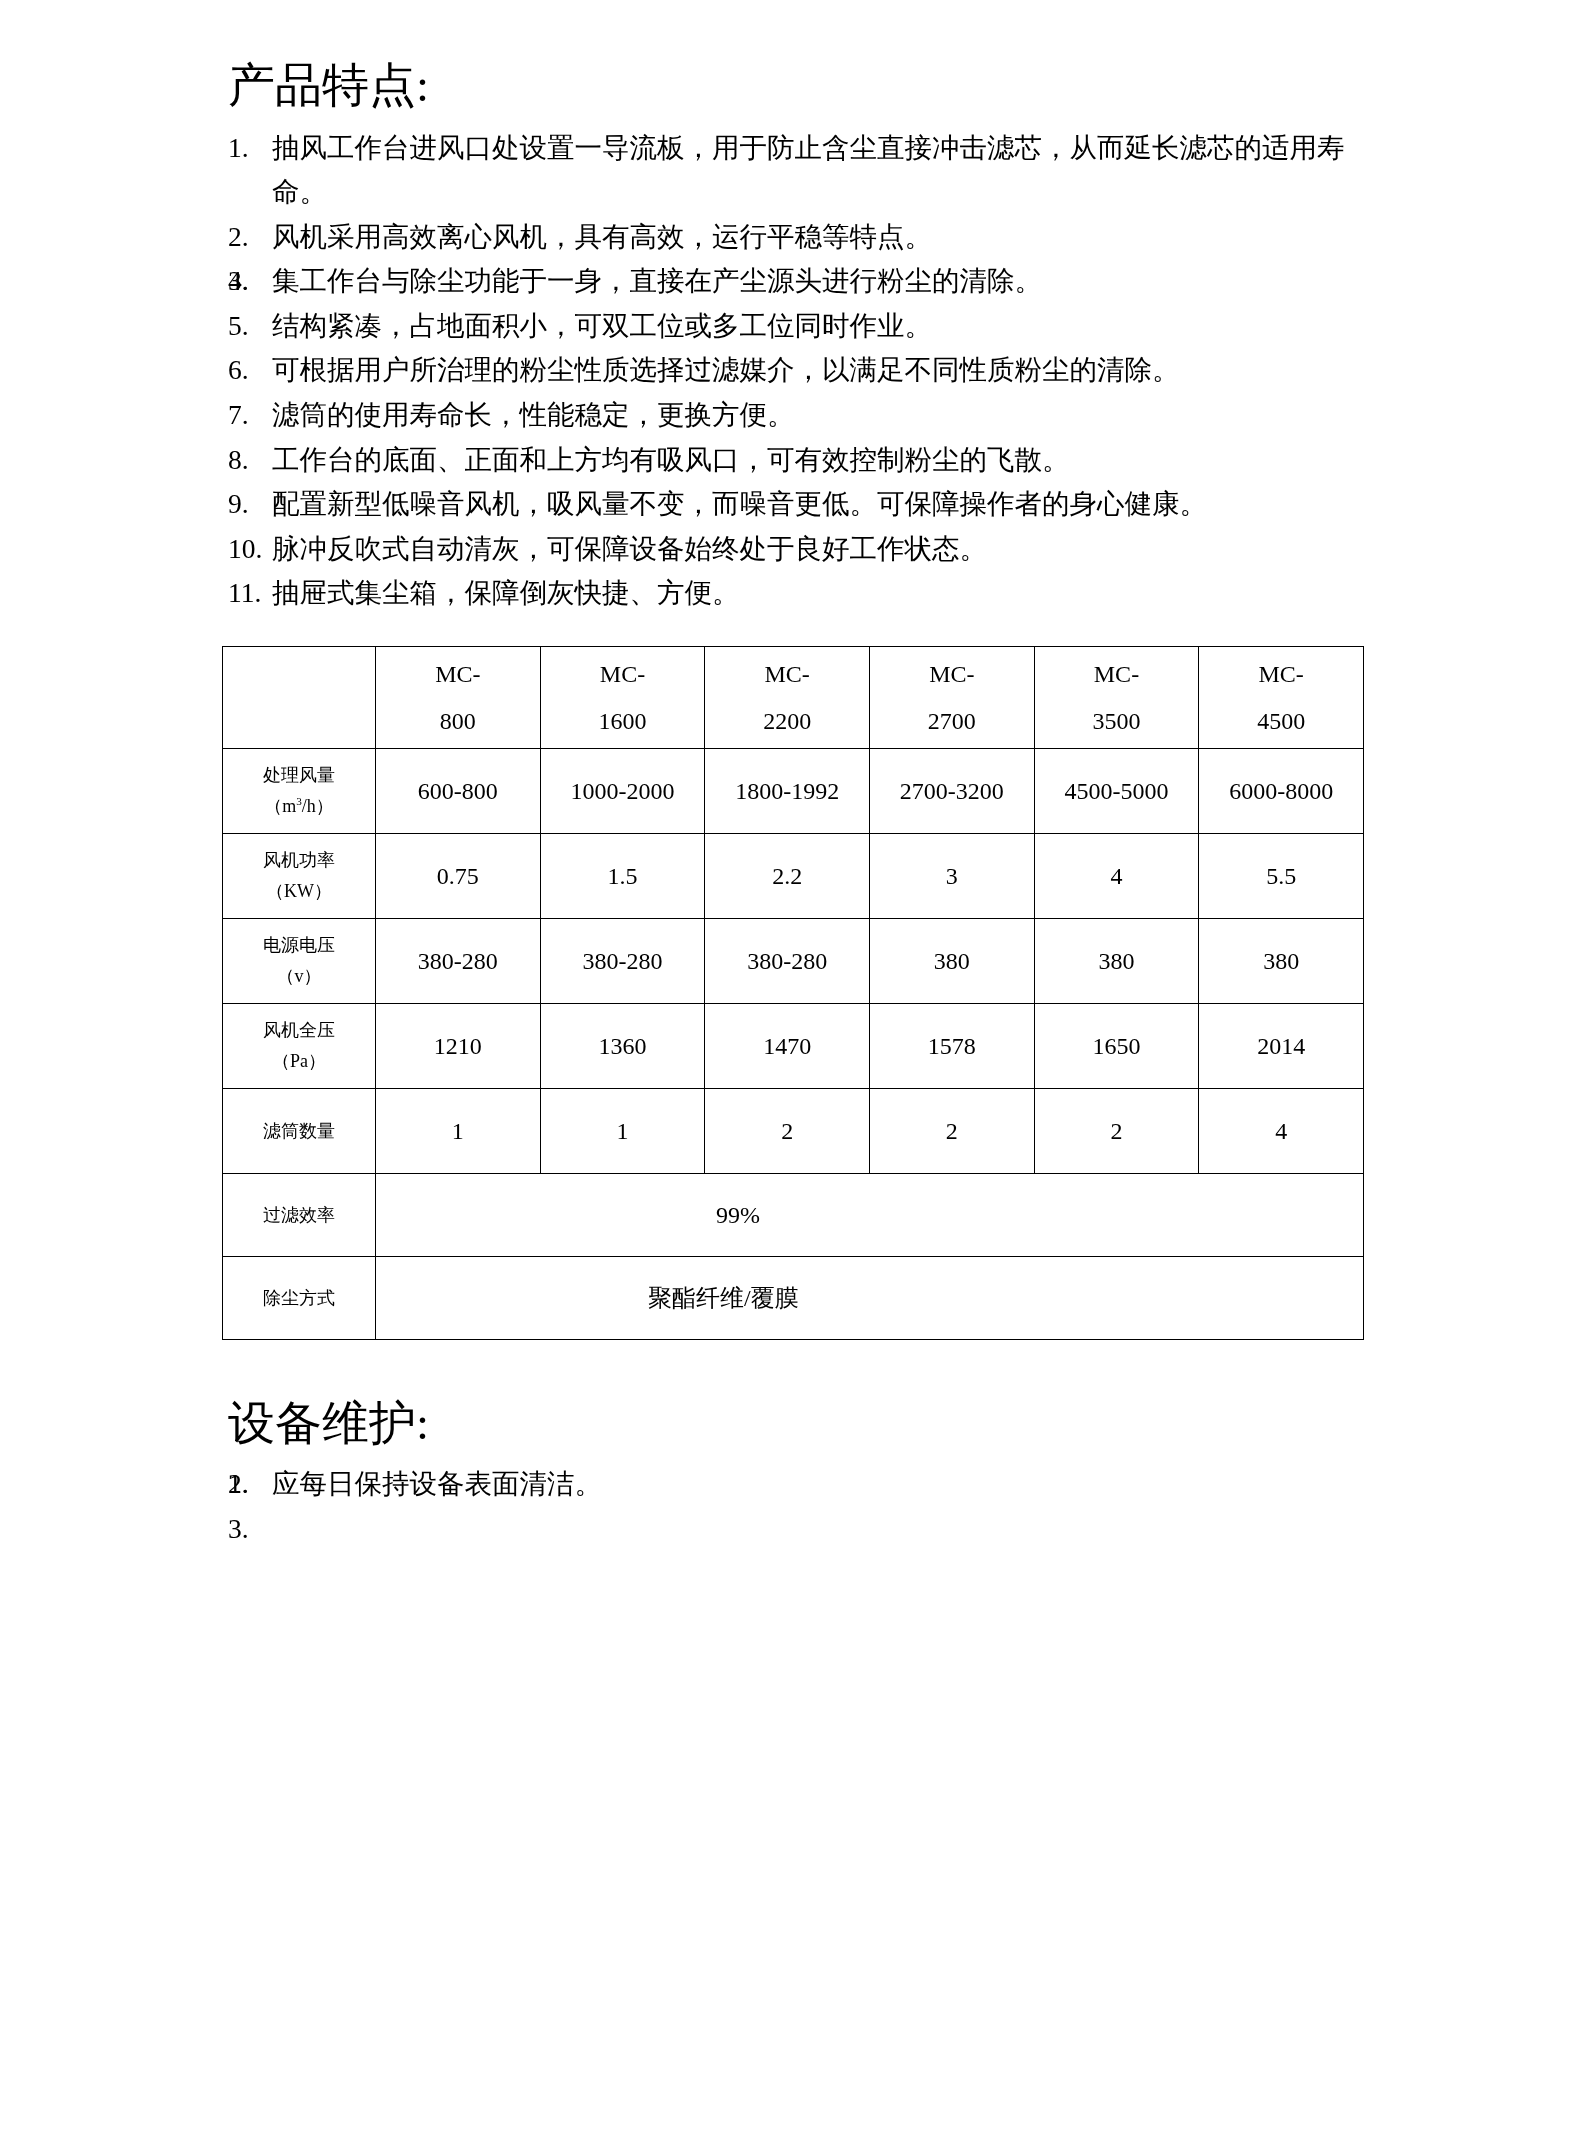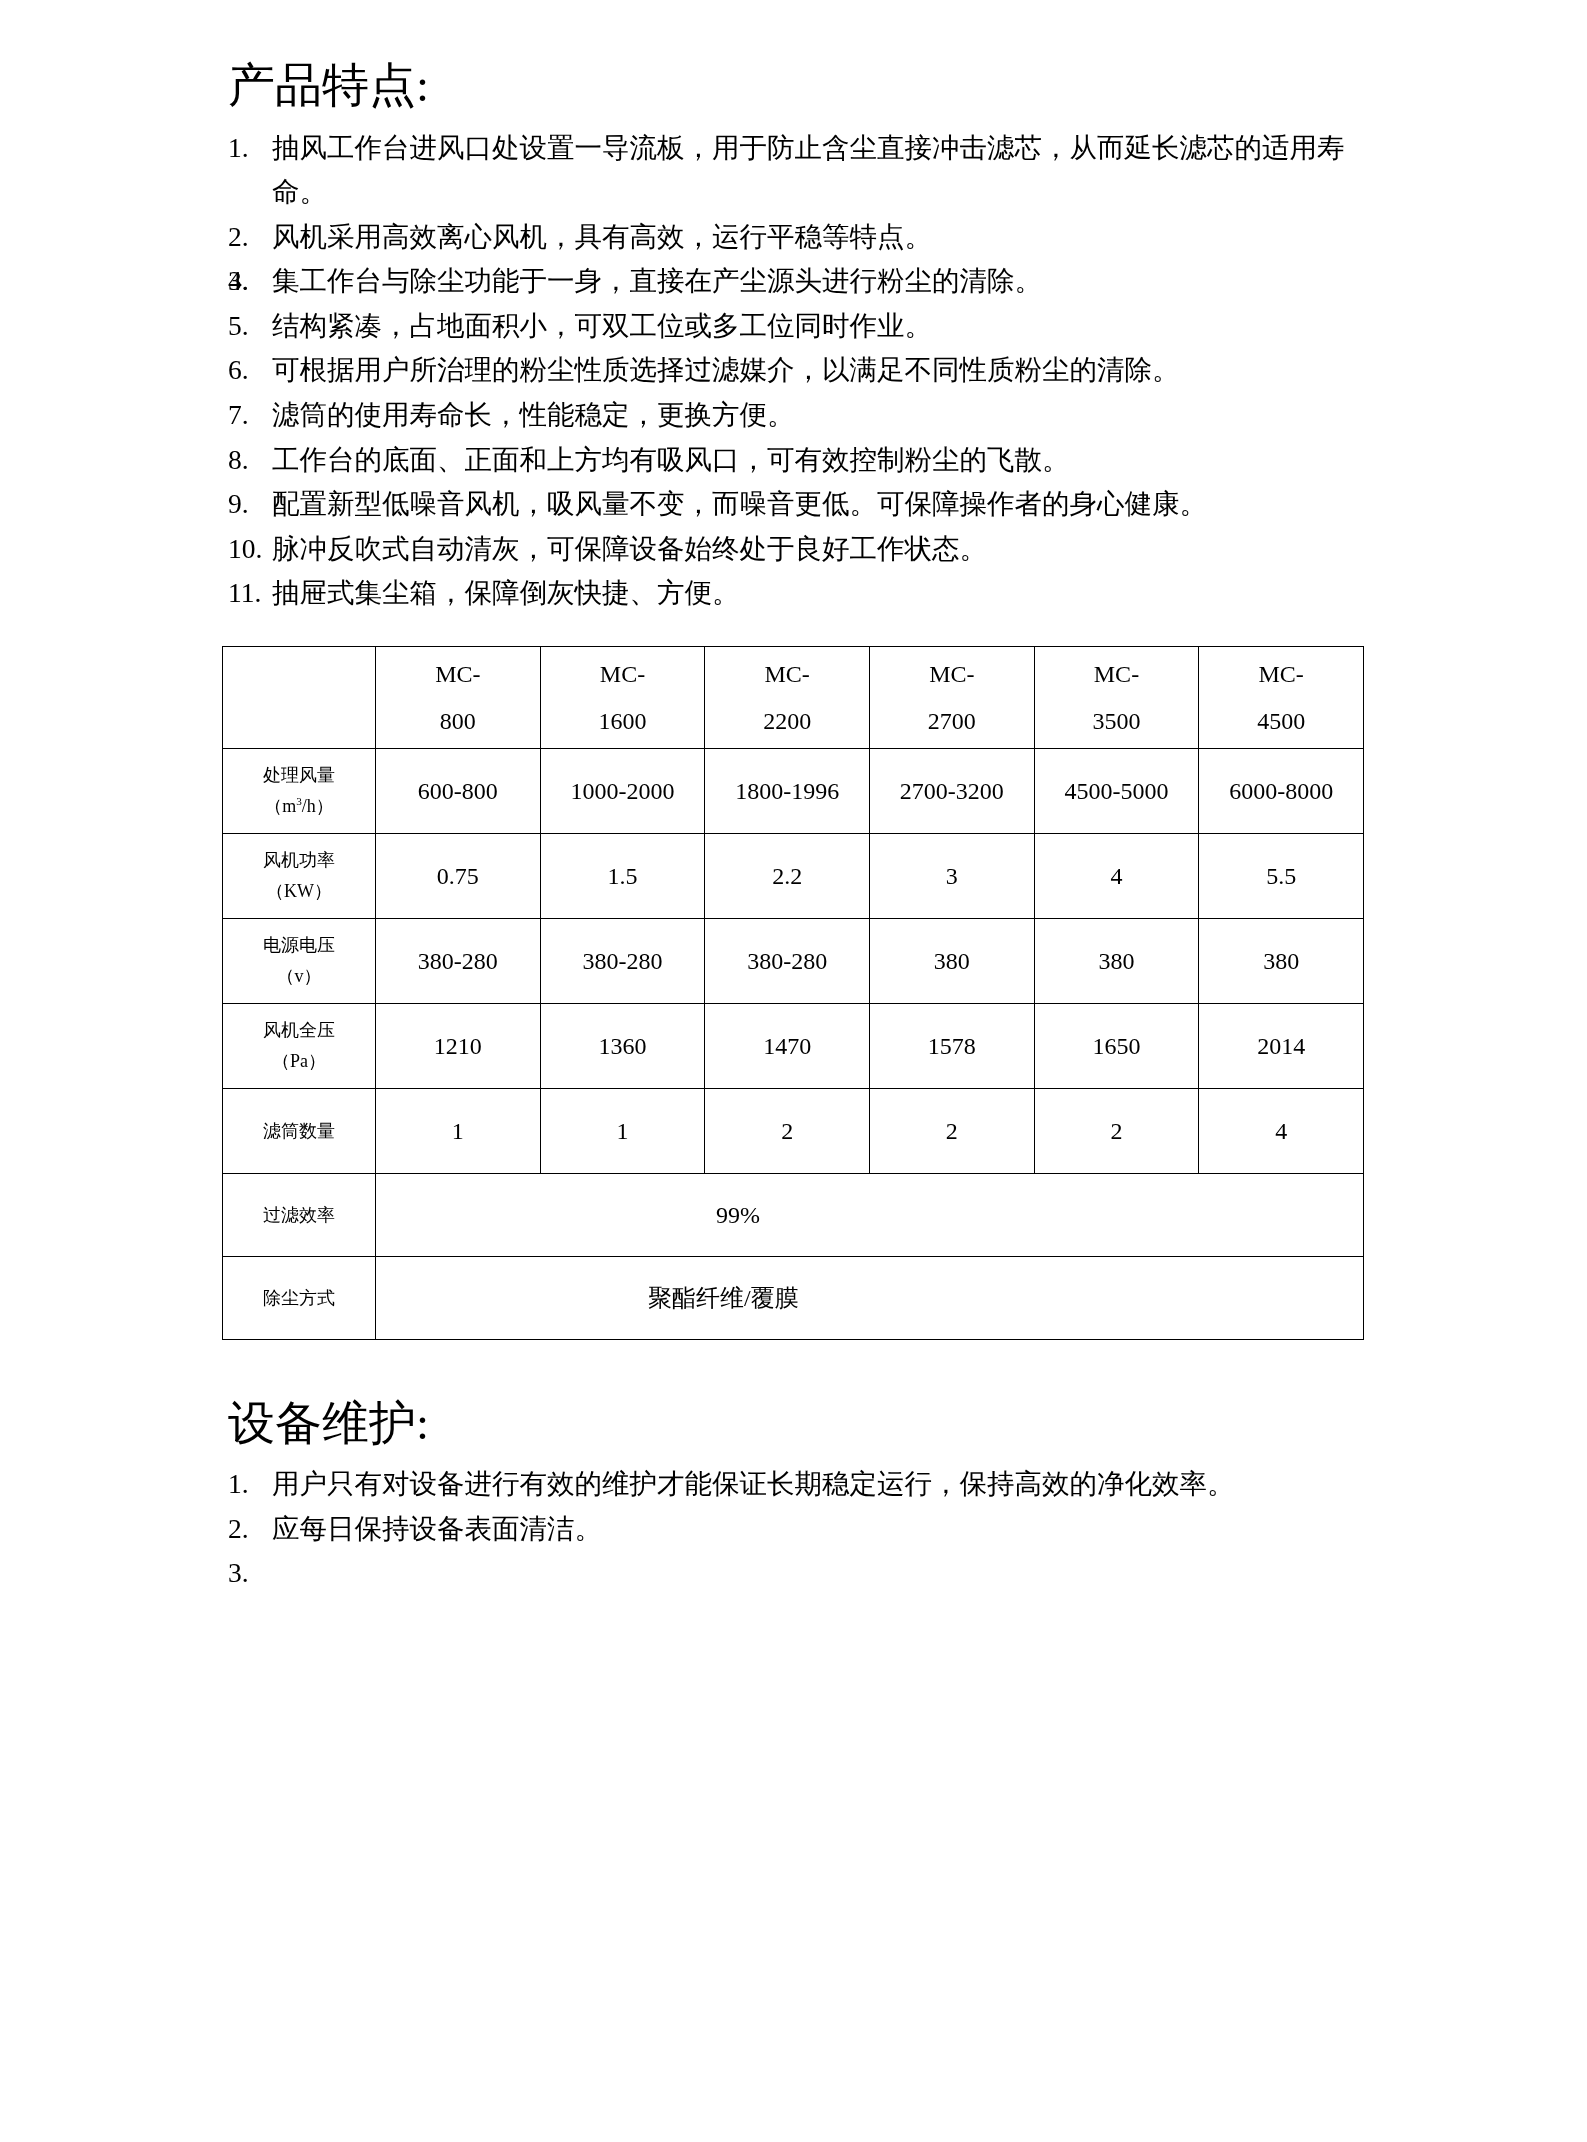--- a/index.html
+++ b/index.html
@@ -198,21 +198,21 @@
               <div>4500</div>
             </td>
           </tr>
           <tr class="data">
             <td class="label">
               <div>处理风量</div>
               <div>（m<span class="sup">3</span>/h）</div>
             </td>
             <td>600-800</td>
             <td>1000-2000</td>
-            <td>1800-1996</td>
+            <td>1800-1992</td>
             <td>2700-3200</td>
             <td>4500-5000</td>
             <td>6000-8000</td>
           </tr>
           <tr class="data">
             <td class="label">
               <div>风机功率</div>
               <div>（KW）</div>
             </td>
             <td>0.75</td>
@@ -267,21 +267,20 @@
           </tr>
         </tbody>
     </table>
   </div>
 
   <h2 class="section-heading heading-maint">设备维护:</h2>
 
   <ol class="feature-list maint-list" id="maint-list">
       <li>
         <span class="num">1.</span>
-        <span class="txt">用户只有对设备进行有效的维护才能保证长期稳定运行，保持高效的净化效率。</span>
       </li>
       <li>
         <span class="num">2.</span>
         <span class="txt">应每日保持设备表面清洁。</span>
       </li>
       <li>
         <span class="num">3.</span>
       </li>
     </ol>
 

